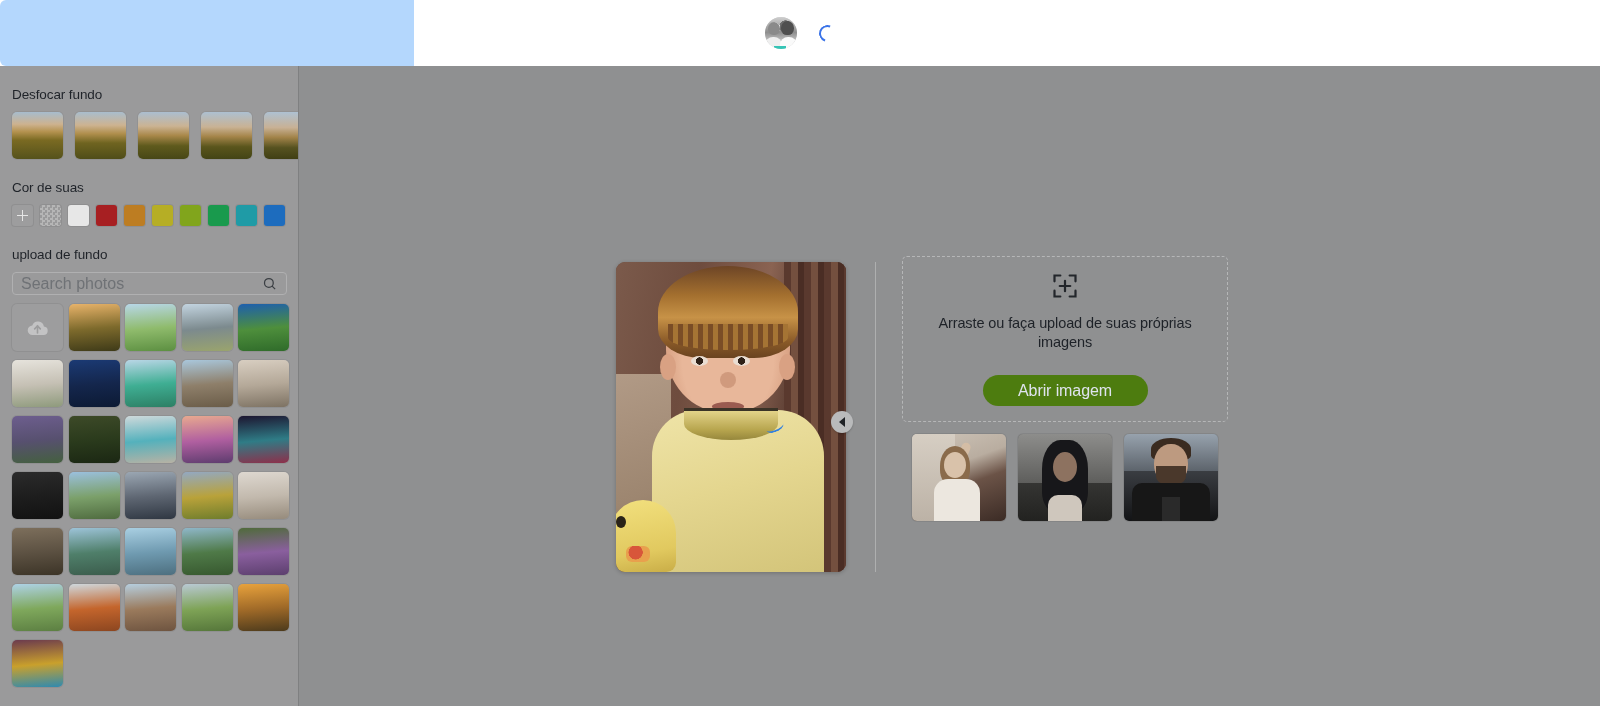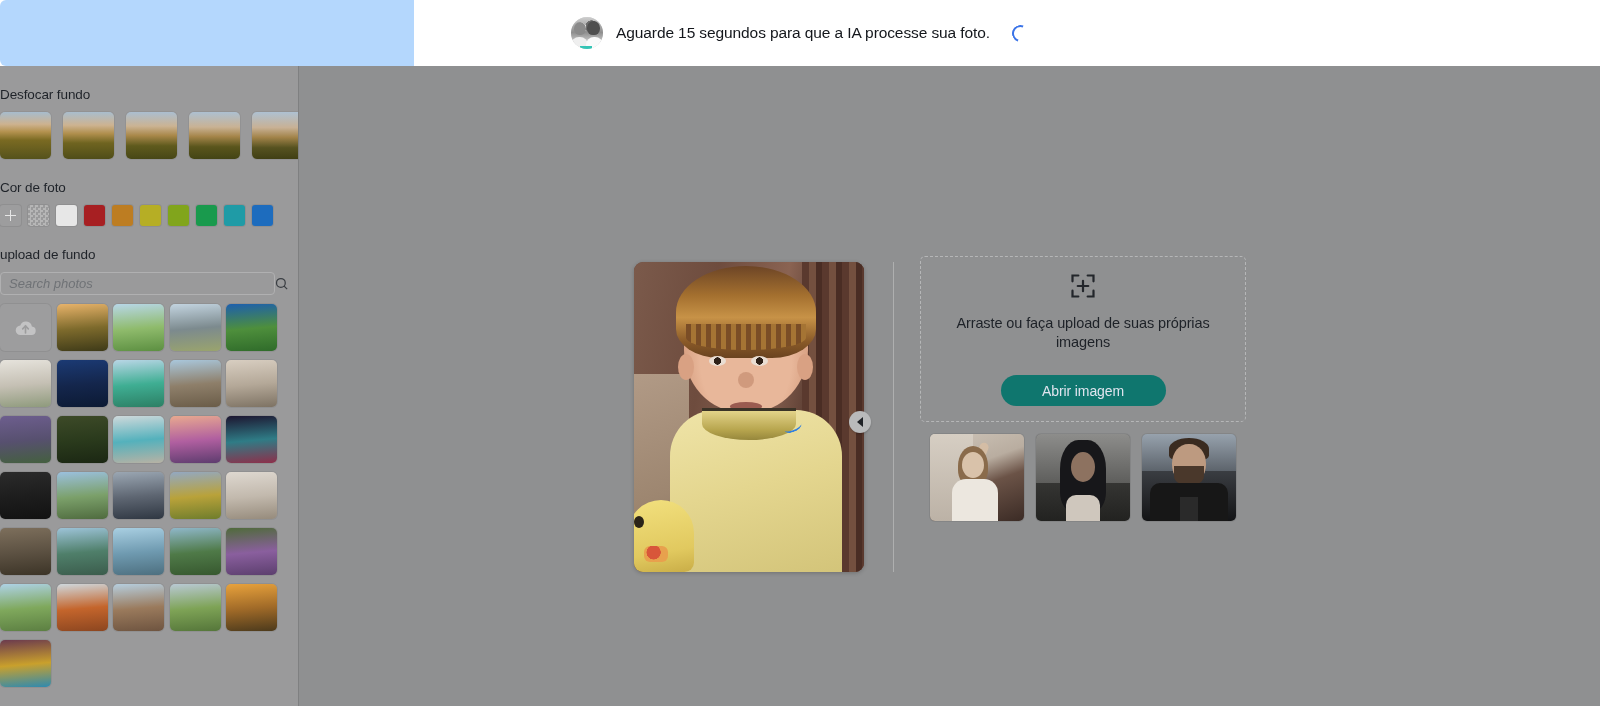--- a/index.html
+++ b/index.html
@@ -69,21 +69,21 @@
     width: 1600px; height: 640px;
     background: #8f9091;
   }
 
   
   #sidebar {
     position: absolute; top: 0; left: 0;
     width: 299px; height: 640px;
     background: #9a9a9b;
     border-right: 1px solid #7f8081;
-    padding: 0 0;
+    padding: 0 12px;
     overflow: hidden;
   }
   .section-title {
     font-size: 13.5px; color: #1f2329;
     margin: 21px 0 10px 0;
     letter-spacing: -0.1px;
   }
   #blur-row { display: flex; gap: 12px; }
   .blur-thumb {
     width: 51px; height: 47px; border-radius: 5px; flex: none;
@@ -119,24 +119,23 @@
       repeating-conic-gradient(#b6b6b6 0% 25%, #9a9a9b 0% 50%) 0 0 / 5px 5px;
   }
 
   #search-wrap { position: relative; }
   #search-input {
     width: 275px; height: 23px;
     background: transparent;
     border: 1px solid #b0b0b1;
     border-radius: 4px;
     font-family: "Liberation Sans", sans-serif;
-    font-size: 13px; color: #2a2e33;
+    font-size: 16px; color: #2a2e33;
     padding: 0 26px 0 8px;
     outline: none;
-    font-style: italic;
   }
   #search-input::placeholder { color: #6f7276; }
   #search-icon {
     position: absolute; right: 9px; top: 4px;
     width: 15px; height: 15px; color: #3a3e43;
   }
 
   #photo-grid {
     display: grid;
     grid-template-columns: repeat(5, 51px);
@@ -154,21 +153,21 @@
     display: flex; align-items: center; justify-content: center;
   }
   .thumb-upload svg { width: 24px; height: 24px; color: #c3c3c4; }
 
   
   #main {
     position: absolute; top: 0; left: 300px;
     width: 1300px; height: 640px;
   }
   #workspace {
-    position: absolute; left: 334px; top: 0;
+    position: absolute; left: 316px; top: 0;
     width: 640px; height: 468px;
   }
   #photo-card {
     position: absolute; left: 0px; top: 196px;
     width: 230px; height: 310px;
     border-radius: 9px;
     overflow: hidden;
     box-shadow: 0 1px 4px rgba(0,0,0,0.22);
     background: #6b4a3c;
   }
@@ -252,23 +251,23 @@
   }
   #dz-icon { width: 28px; height: 28px; color: #23262b; margin-bottom: 14px; }
   #dz-text {
     font-size: 14.5px; color: #1e2228; text-align: center;
     line-height: 19px; width: 290px; letter-spacing: -0.1px;
   }
   #open-image-btn {
     margin-top: 23px;
     width: 165px; height: 31px;
     border: none; border-radius: 16px;
-    background: #0f766e; color: #dfe4ee;
+    background: #4d7c0f; color: #dfe4ee;
     font-family: "Liberation Sans", sans-serif;
-    font-size: 14px; cursor: pointer;
+    font-size: 16px; cursor: pointer;
     letter-spacing: -0.1px;
   }
   #ready-label {
     margin-top: 22px; text-align: center;
     font-size: 12.5px; color: #2b2f35; letter-spacing: -0.1px;
   }
   #ready-row {
     margin-top: 12px;
     display: flex; gap: 12px; justify-content: center;
   }
@@ -321,39 +320,38 @@
   <div id="progress-fill"></div>
   <div id="topbar-content">
     <div id="avatar">
       <div class="av-bg"></div>
       <div class="av-h1"></div>
         <div class="av-h2"></div>
       <div class="av-b1"></div>
         <div class="av-b2"></div>
       <div class="av-teal"></div>
     </div>
-    <div id="topbar-text">Aguarde 15 segundos para que a IA processe sua foto.</div>
     <div id="spinner"></div>
   </div>
 </div>
 
 <div id="page">
 
   <div id="sidebar">
 
     <div class="section-title">Desfocar fundo</div>
     <div id="blur-row">
       <div class="blur-thumb b0"></div>
       <div class="blur-thumb b1"></div>
       <div class="blur-thumb b2"></div>
       <div class="blur-thumb b3"></div>
       <div class="blur-thumb b4"></div>
     </div>
 
-    <div class="section-title">Cor de foto</div>
+    <div class="section-title">Cor de suas</div>
     <div id="color-row">
         <div class="swatch sw-add"></div>
         <div class="swatch sw-trans"></div>
         <div class="swatch" style="background: rgb(231, 231, 231);"></div>
         <div class="swatch" style="background: rgb(167, 31, 34);"></div>
         <div class="swatch" style="background: rgb(189, 125, 34);"></div>
         <div class="swatch" style="background: rgb(182, 174, 37);"></div>
         <div class="swatch" style="background: rgb(129, 165, 28);"></div>
         <div class="swatch" style="background: rgb(25, 154, 77);"></div>
         <div class="swatch" style="background: rgb(31, 155, 166);"></div>

